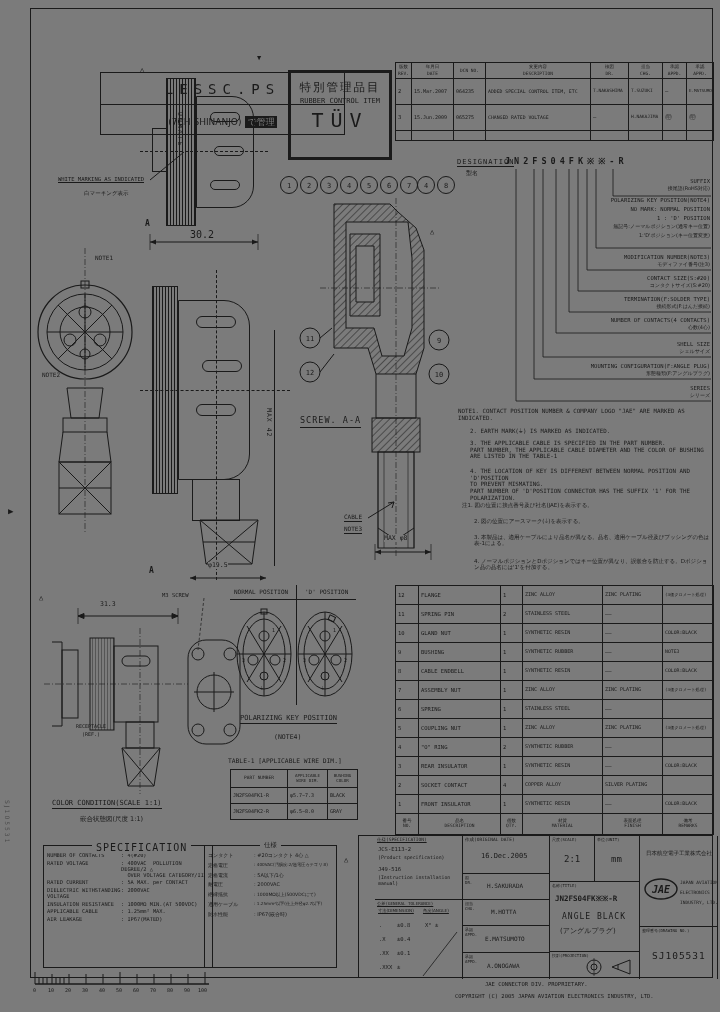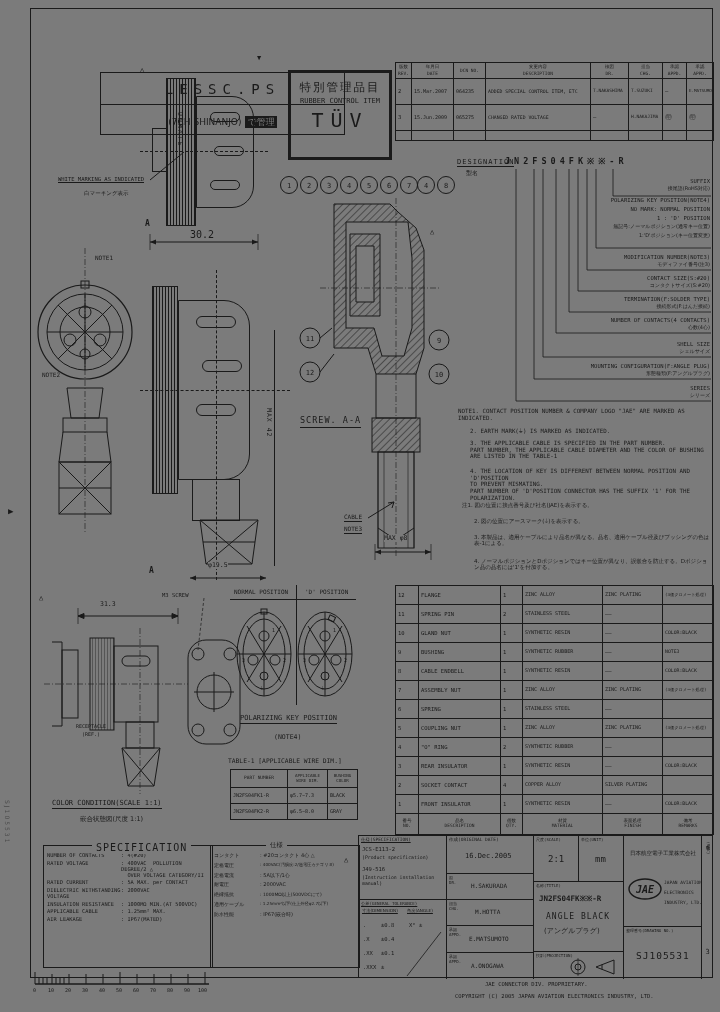--- a/index.html
+++ b/index.html
@@ -9,21 +9,21 @@
   .w{white-space:pre-wrap;}
   .b{position:absolute;border:1px solid var(--ink);}
   .hatchV{background:repeating-linear-gradient(90deg,var(--ink) 0 1px,transparent 1px 3px);}
   .grid{border-collapse:collapse;table-layout:fixed;}
   .grid td,.grid th{border:1px solid var(--ink);padding:0 2px;font-family:"DejaVu Sans Mono",monospace;font-size:5.5px;color:var(--ink);overflow:hidden;font-weight:normal;text-align:left;vertical-align:middle;line-height:1.1;}
   .cjk{font-family:"DejaVu Sans",sans-serif;}
   .dash{text-align:center;}
   svg{position:absolute;overflow:visible;}
   svg text{font-family:"DejaVu Sans Mono",monospace;fill:var(--ink);}
   .lbl{font-size:4.5px;color:var(--ink);font-family:"DejaVu Sans Mono",monospace;position:absolute;top:1px;left:2px;white-space:pre;}
-  .cell{position:absolute;border-left:1px solid var(--ink);border-top:1px solid var(--ink);}
+  .cell{position:absolute;border-left:1px solid var(--ink);border-top:1px solid var(--ink);margin-left:16px;}
 </style>
 </head>
 <body>
 
 <div class="b" style="left:30px;top:8px;width:683px;height:970px;border-width:1.5px;"></div>
 <div class="t" style="left:8px;top:506px;font-size:9px;">▶</div>
 <div class="t" style="left:257px;top:54px;font-size:7px;">▼</div>
 <div class="t cjk" style="left:3px;top:800px;writing-mode:vertical-rl;font-size:6px;color:#4a4a4a;letter-spacing:2px;">SJ105531</div>
 
 <div class="b" style="left:100px;top:72px;width:245px;height:63px;">
@@ -538,21 +538,21 @@
         <span class="t" style="position:static;width:74px;font-size:5.3px;white-space:normal;flex:none;">APPLICABLE CABLE</span>
         <span class="t w" style="position:static;font-size:5.3px;">: 1.25mm² MAX.</span>
       </div>
     <div style="display:flex;">
         <span class="t" style="position:static;width:74px;font-size:5.3px;white-space:normal;flex:none;">AIR LEAKAGE</span>
         <span class="t w" style="position:static;font-size:5.3px;">: IP67(MATED)</span>
       </div>
   </div>
 </div>
 
-<div class="b" style="left:210px;top:845px;width:150px;height:123px;border-width:1.5px;">
+<div class="b" style="left:204px;top:845px;width:133px;height:123px;border-width:1.5px;">
   <div class="t cjk" style="left:55px;top:-4px;font-size:6.5px;background:var(--bg);padding:0 4px;">仕様</div>
   <div style="padding:7px 2px 0 3px;">
     <div style="display:flex;margin-bottom:4px;">
         <span class="t cjk" style="position:static;width:46px;font-size:5px;flex:none;">コンタクト</span>
         <span class="t cjk" style="position:static;font-size:5px;">: #20コンタクト 4心 △</span>
       </div>
     <div style="display:flex;margin-bottom:4px;">
         <span class="t cjk" style="position:static;width:46px;font-size:5px;flex:none;">定格電圧</span>
         <span class="t cjk" style="position:static;font-size:4.2px;">: 400VAC(汚損度:2/過電圧カテゴリ:II)</span>
       </div>

